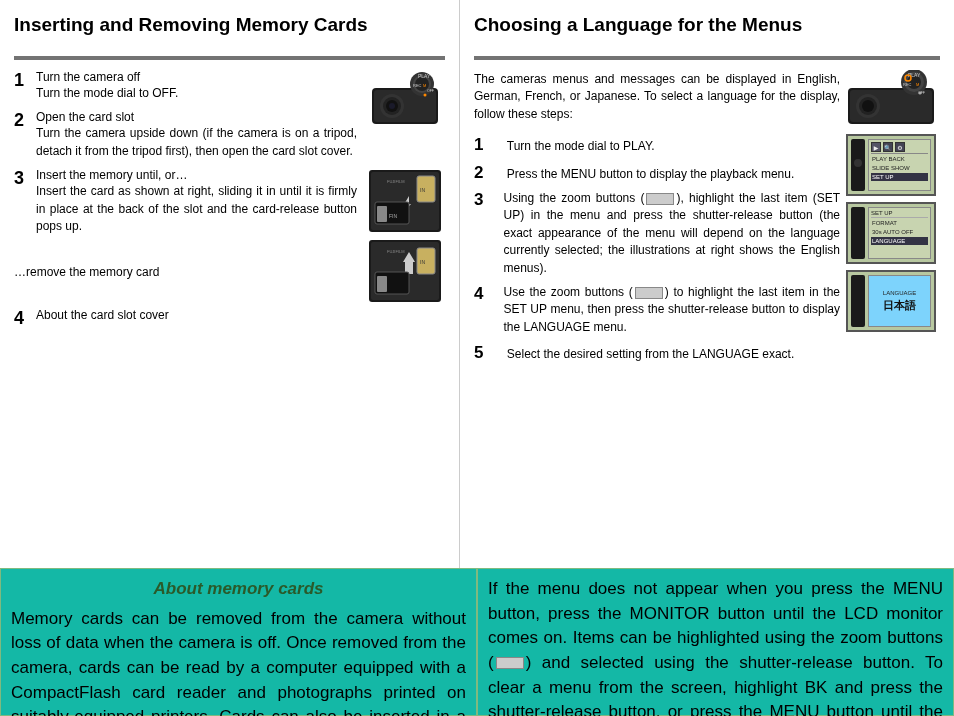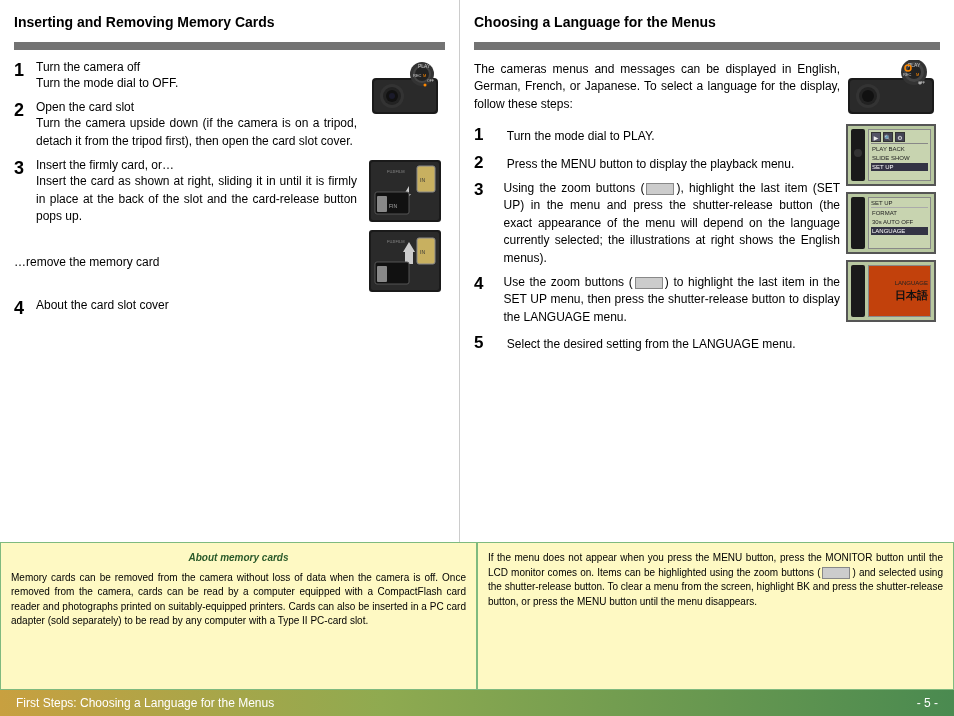--- a/index.html
+++ b/index.html
@@ -36,24 +36,24 @@
 
     
     .right-col {
       flex: 1;
       padding: 14px 14px 10px 14px;
       display: flex;
       flex-direction: column;
     }
 
     .section-title {
-      font-size: 14px;
+      font-size: 19px;
       font-weight: bold;
-      border-bottom: 8px solid #737373;
-      padding-bottom: 12px;
+      border-bottom: 4px solid #737373;
+      padding-bottom: 20px;
       margin-bottom: 10px;
     }
 
     .step {
       display: flex;
       margin-bottom: 8px;
       position: relative;
     }
 
     .step-number {
@@ -79,24 +79,24 @@
     }
 
     
     .bottom-section {
       display: flex;
       height: 148px;
     }
 
     .info-box {
       flex: 1;
-      background: #fef9c3;
+      background: #14b8a6;
       border: 1px solid #7fba7f;
       padding: 8px 10px;
-      font-size: 10px;
+      font-size: 17px;
       line-height: 1.45;
       text-align: justify;
     }
 
     .info-box-left {
       border-right: 1px solid #7fba7f;
     }
 
     .info-box-title {
       font-style: italic;
@@ -253,21 +253,21 @@
           </svg>
         </div>
       </div>
 
       <div class="left-steps-images">
         <div class="left-steps-text">
 
           <div class="step">
             <div class="step-number">3</div>
             <div class="step-content">
-              <span class="step-heading">Insert the firmly card, or…</span><br>
+              <span class="step-heading">Insert the memory until, or…</span><br>
               <div class="step-body">Insert the card as shown at right, sliding it in until it is firmly in place at the back of the slot and the card-release button pops up.</div>
             </div>
           </div>
 
           <div class="step" style="margin-top:6px;flex-direction:column;">
             <div class="step-number">&nbsp;</div>
             <div class="step-content">
               <span class="step-heading">…remove the memory card</span><br>
             </div>
           </div>
@@ -340,21 +340,21 @@
 
           <div class="step-inline">
             <div style="display:flex; align-items:flex-start;">
               <span class="step-number-inline">4</span>
               <span class="right-desc">Use the zoom buttons (<span class="zoom-btn-placeholder"></span>) to highlight the last item in the SET UP menu, then press the shutter-release button to display the LANGUAGE menu.</span>
             </div>
           </div>
 
           <div class="step-inline">
             <span class="step-number-inline">5</span>
-            <span class="right-desc">Select the desired setting from the LANGUAGE menu.</span>
+            <span class="right-desc">Select the desired setting from the LANGUAGE exact.</span>
           </div>
 
         </div>
 
         <div class="right-images-column">
 
           <svg width="90" height="58" viewBox="0 0 90 58">
             <rect x="2" y="18" width="86" height="36" rx="4" fill="#1a1a1a"></rect>
             <rect x="4" y="20" width="82" height="32" rx="3" fill="#2a2a2a"></rect>
             <circle cx="68" cy="12" r="13" fill="#333"></circle>
@@ -395,21 +395,21 @@
             <div style="flex:1; background:#c8d4b0; border:1px solid #888; padding:2px; display:flex; flex-direction:column; gap:1px;">
               <div style="font-size:6px;color:#222;border-bottom:1px solid #aaa;padding-bottom:1px;">SET UP</div>
               <div style="font-size:6px;color:#222;padding:1px;">FORMAT</div>
               <div style="font-size:6px;color:#222;padding:1px;">30s AUTO OFF</div>
               <div style="font-size:6px;color:#222;padding:1px;background:#334;color:#fff;">LANGUAGE</div>
             </div>
           </div>
 
           <div style="width:90px; height:62px; background:#b8c8a0; border:2px solid #555; padding:3px; display:flex; flex-direction:row; gap:3px;">
             <div style="width:14px; height:100%; background:#1a1a1a; border-radius:2px;"></div>
-            <div style="flex:1; background:#c2410c; border:1px solid #888; padding:2px; display:flex; flex-direction:column; justify-content:center; align-items:flex-end; gap:2px;">
+            <div style="flex:1; background:#7dd3fc; border:1px solid #888; padding:2px; display:flex; flex-direction:column; justify-content:center; align-items:center; gap:2px;">
               <div style="font-size:6px;color:#222;">LANGUAGE</div>
               <div style="font-size:11px;color:#111;font-weight:bold;">日本語</div>
             </div>
           </div>
 
         </div>
       </div>
 
     </div>
   </div>
@@ -417,18 +417,14 @@
   <div class="bottom-section">
     <div class="info-box info-box-left">
       <div class="info-box-title">About memory cards</div>
       <div>Memory cards can be removed from the camera without loss of data when the camera is off.  Once removed from the camera, cards can be read by a computer equipped with a CompactFlash card reader and photographs printed on suitably-equipped printers.  Cards can also be inserted in a PC card adapter (sold separately) to be read by any computer with a Type II PC-card slot.</div>
     </div>
     <div class="info-box">
       <div>If the menu does not appear when you press the MENU button, press the MONITOR button until the LCD monitor comes on.  Items can be highlighted using the zoom buttons (<span class="zoom-btn-placeholder"></span>) and selected using the shutter-release button.  To clear a menu from the screen, highlight BK and press the shutter-release button, or press the MENU button until the menu disappears.</div>
     </div>
   </div>
 
-  <div class="footer">
-    <span class="footer-text">First Steps: Choosing a Language for the Menus</span>
-    <span class="footer-page">- 5 -</span>
-  </div>
 
 </div>
 
 </body></html>

